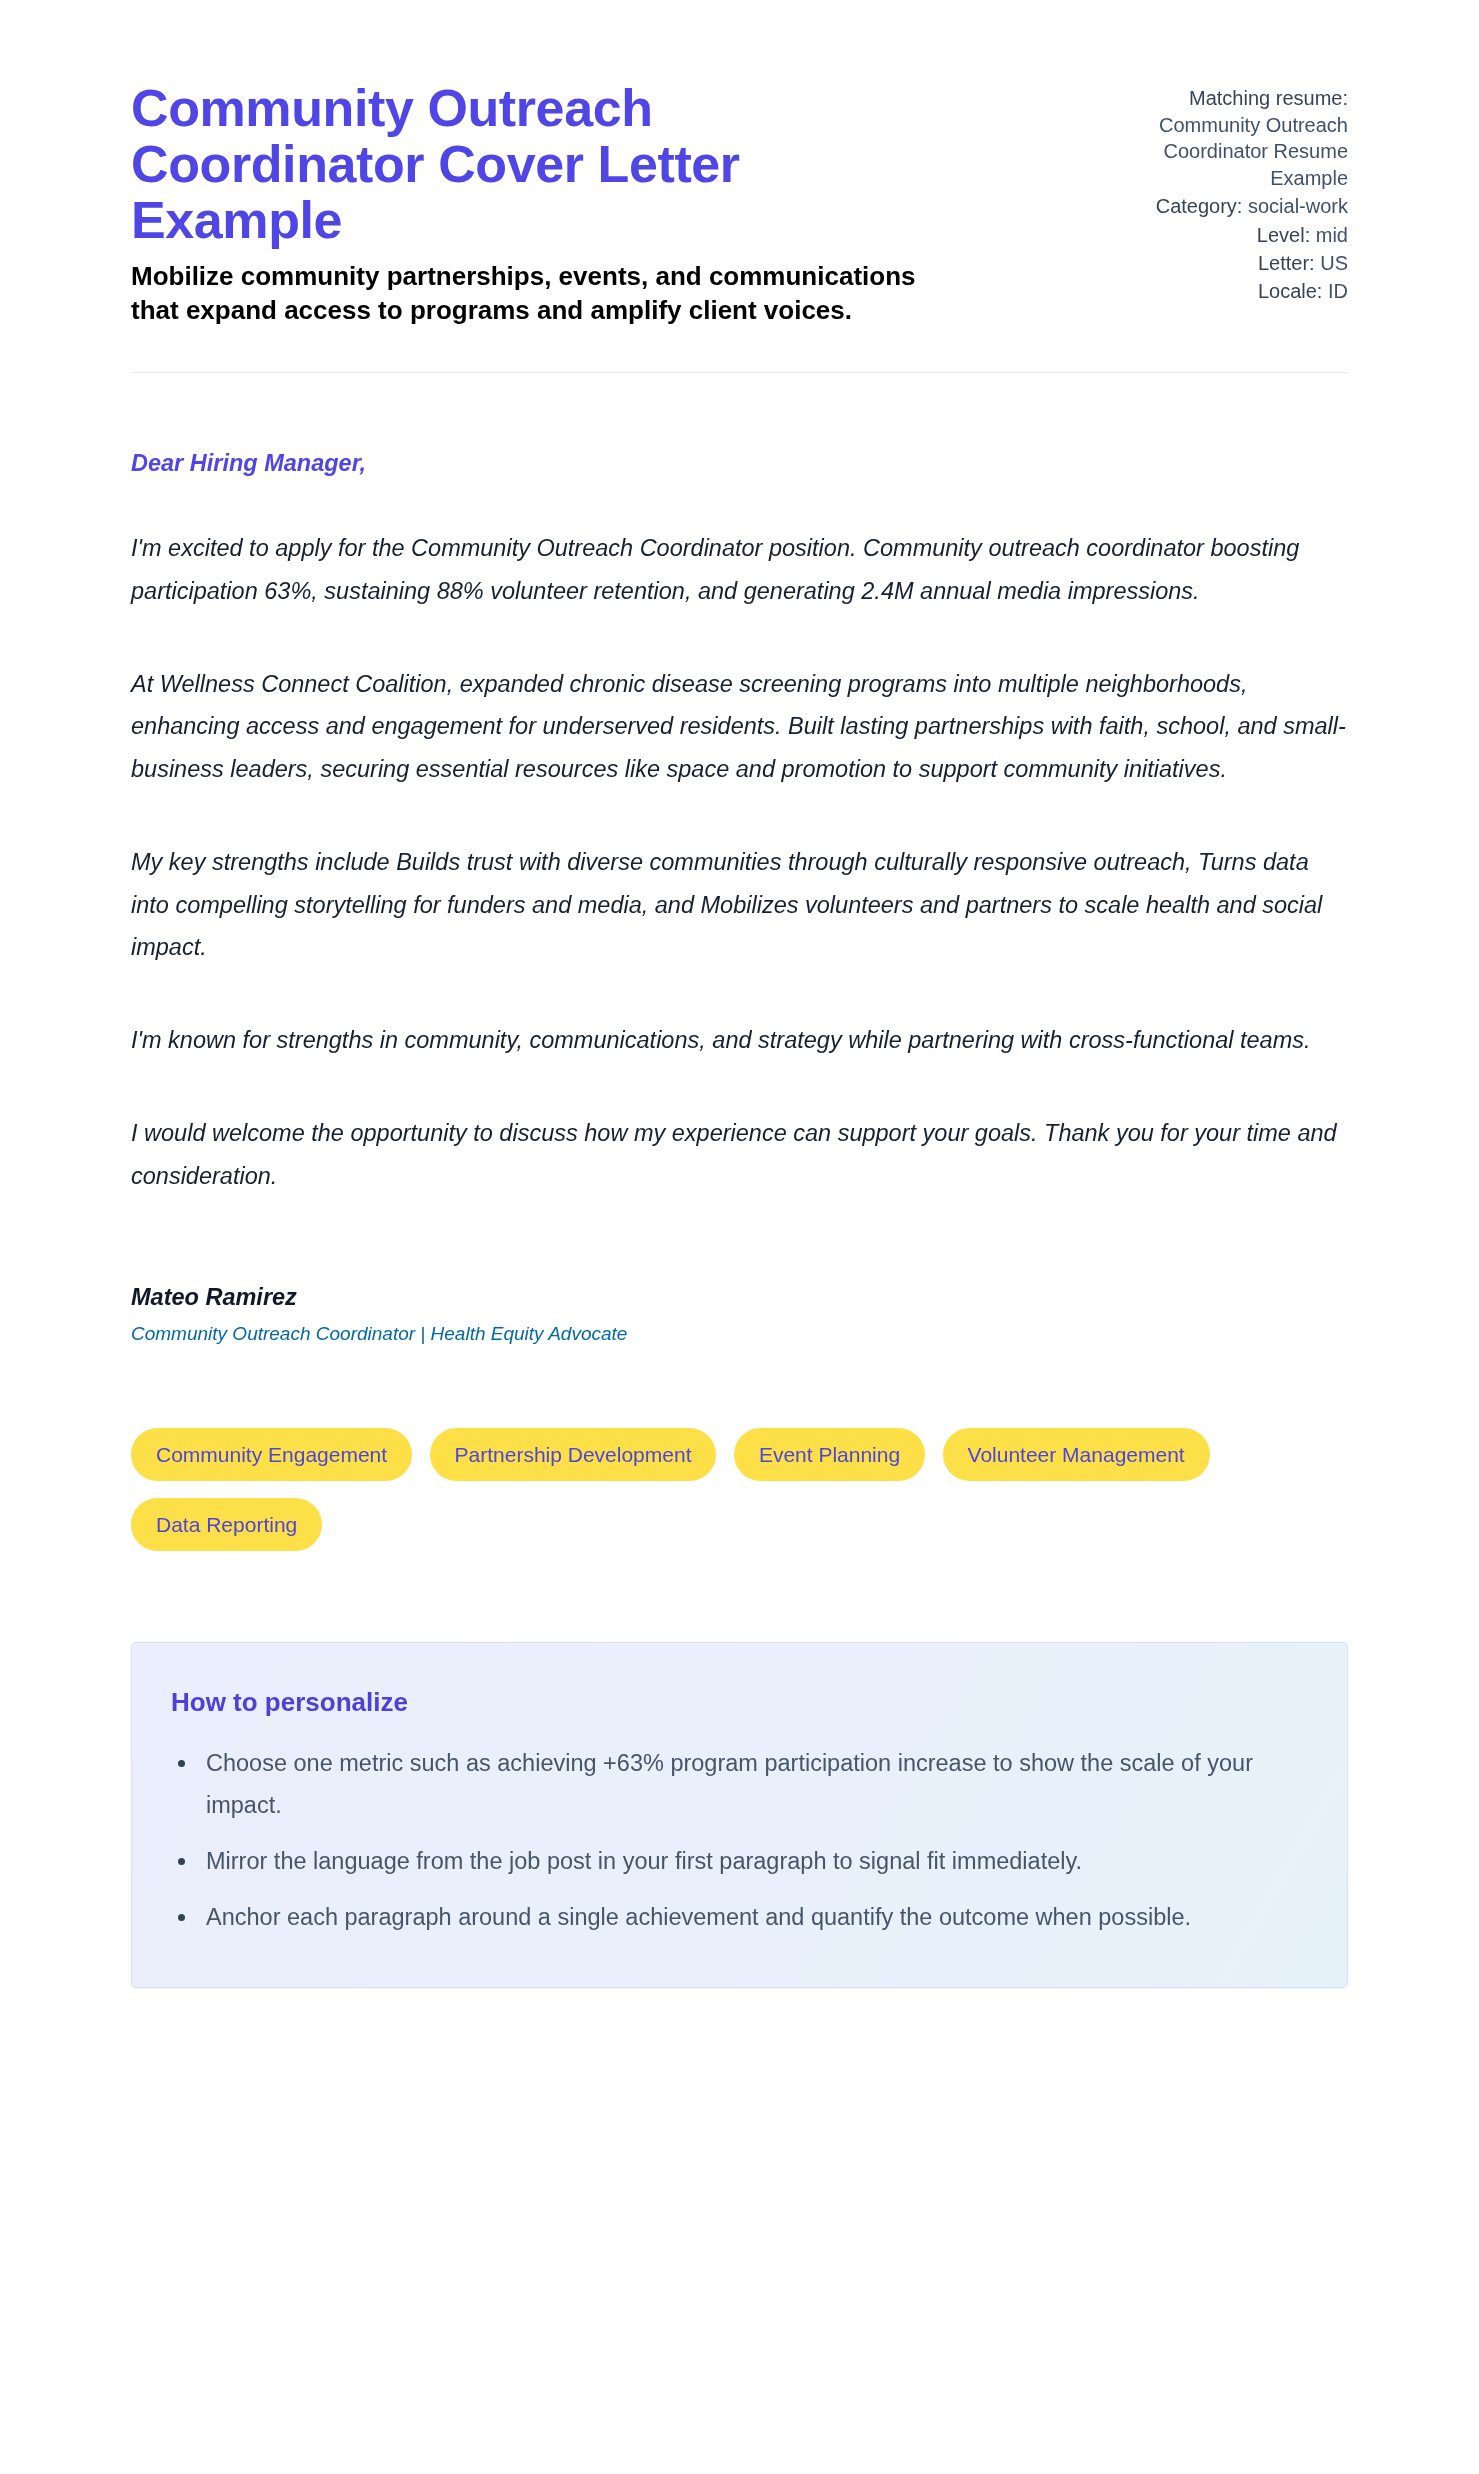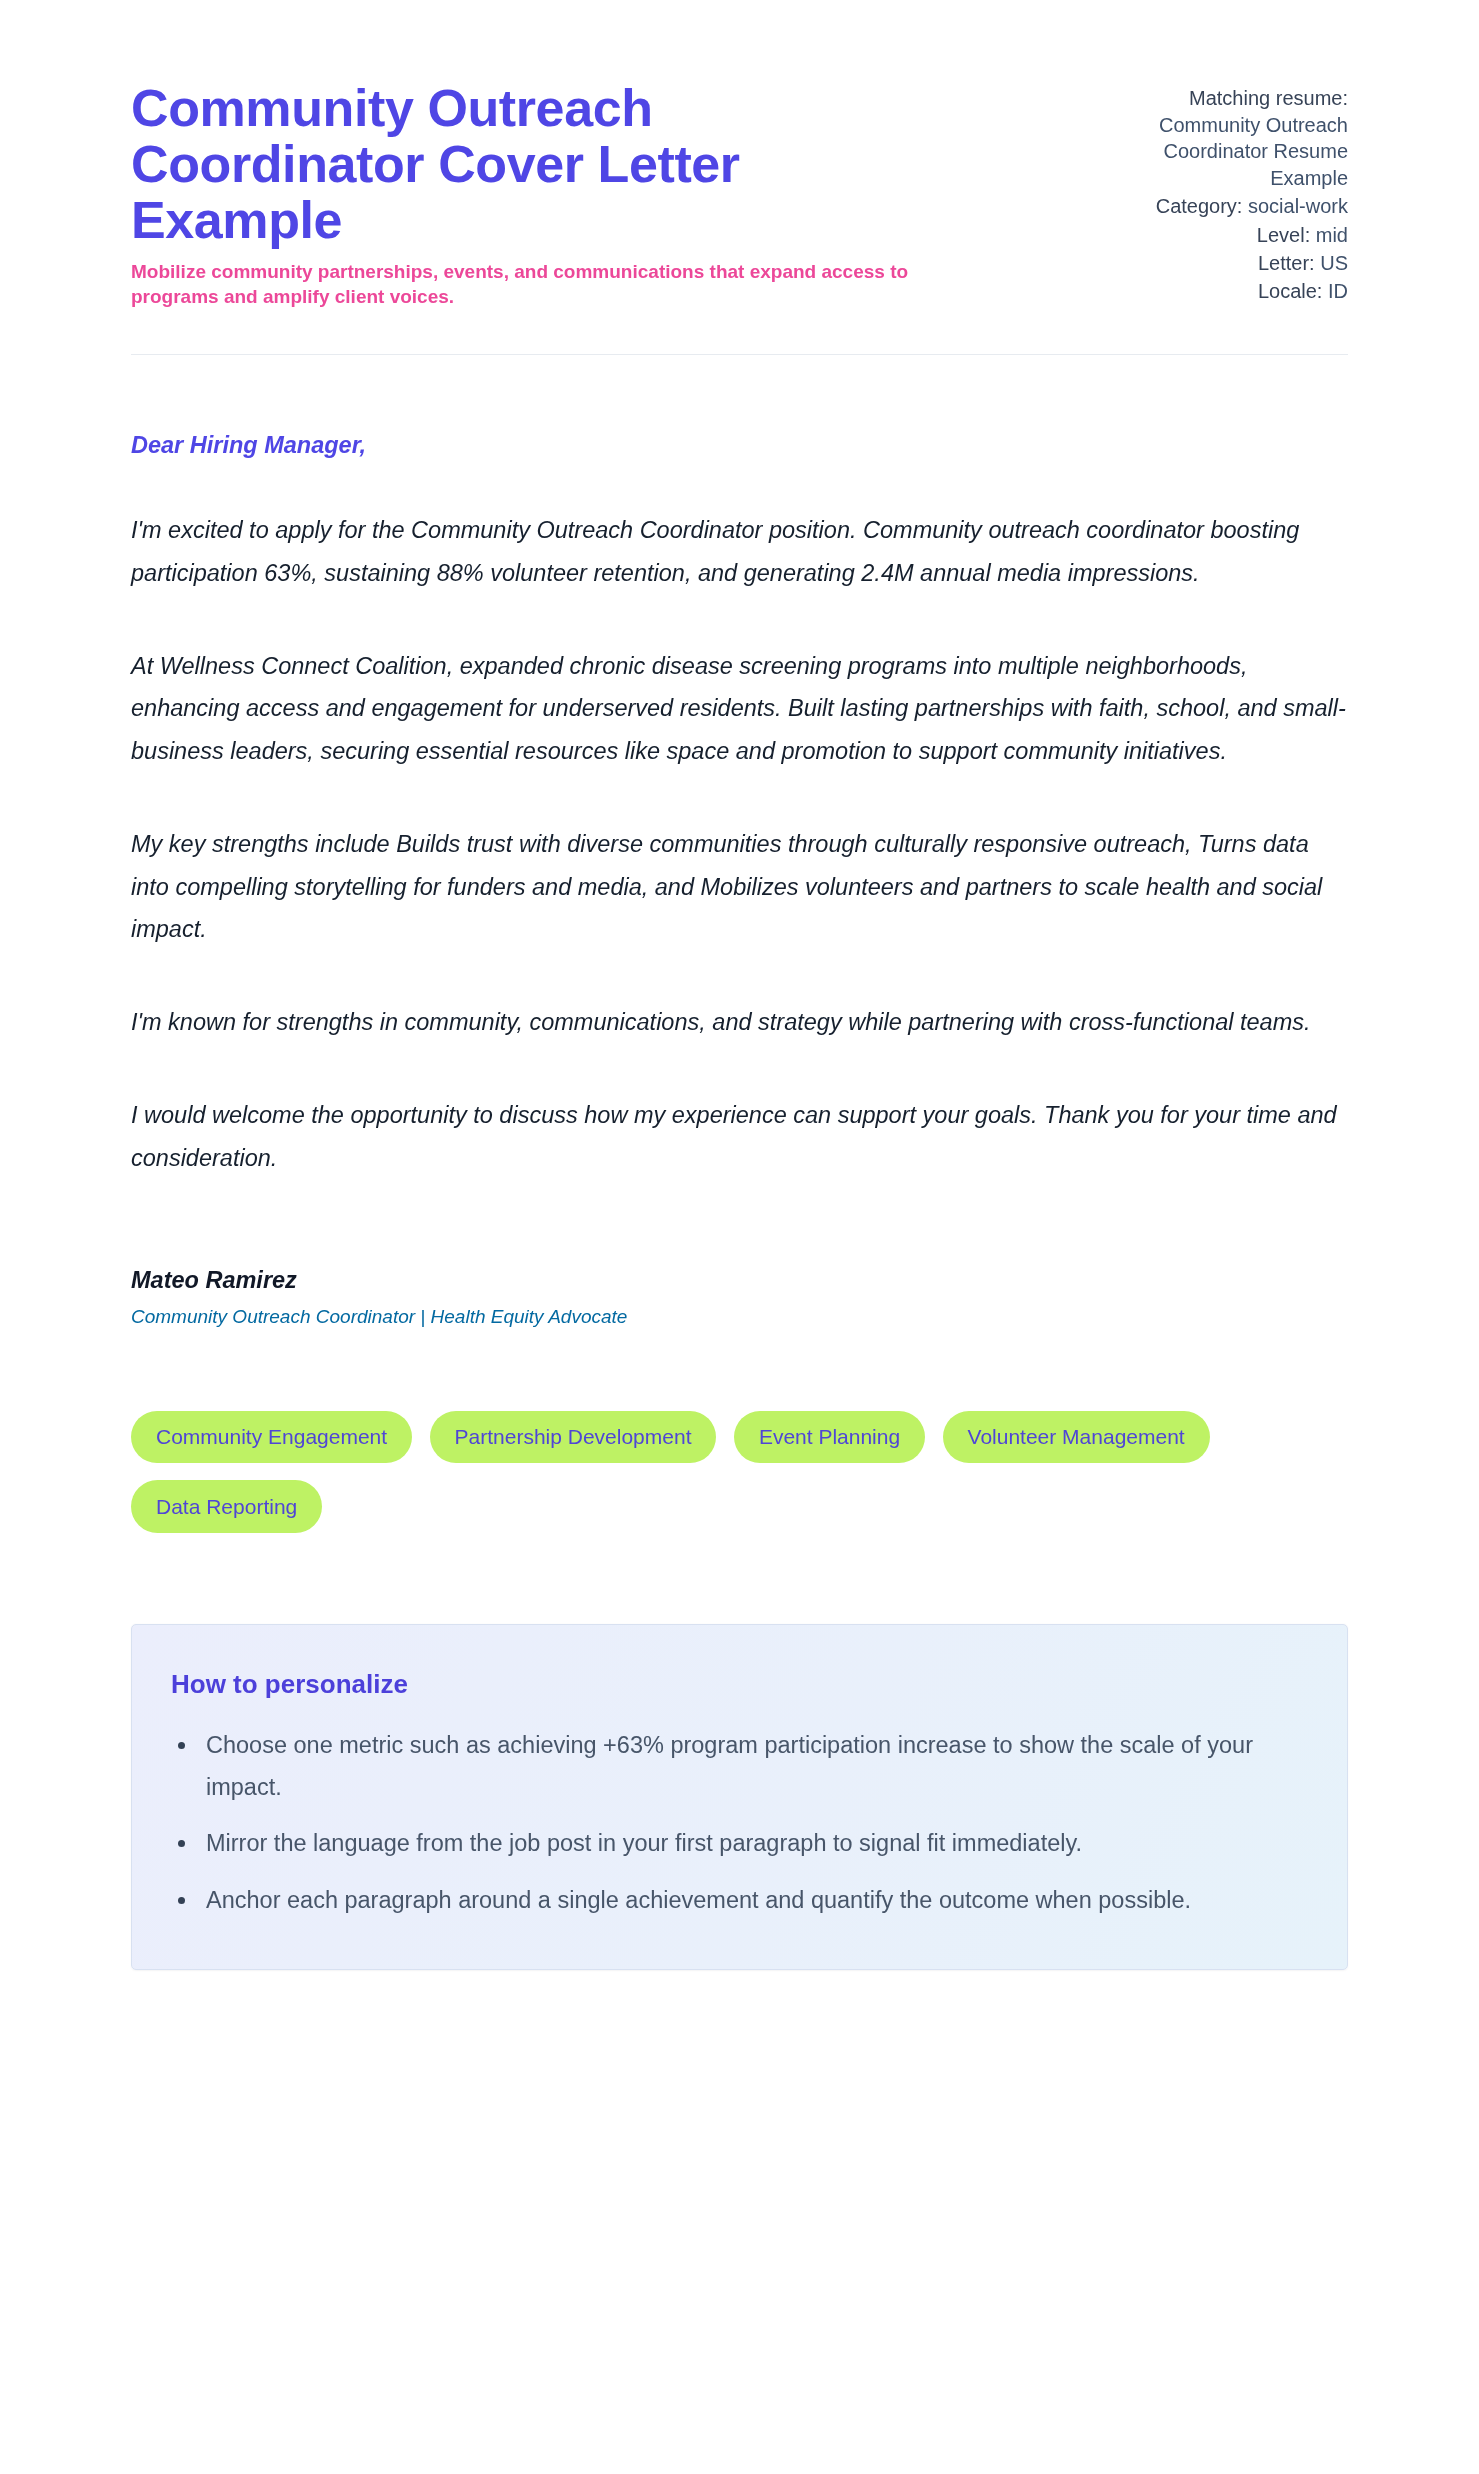--- a/index.html
+++ b/index.html
@@ -26,24 +26,24 @@
     max-width: 783px;
     font-size: 52px;
     line-height: 1.08;
     font-weight: bold;
     color: #4f46e5;
     letter-spacing: -0.4px;
   }
   .page-subtitle {
     margin-top: 12px;
     max-width: 835px;
-    font-size: 19px;
+    font-size: 26px;
     line-height: 1.28;
     font-weight: bold;
-    color: #ec4899;
+    color: #000000;
   }
   .meta {
     flex: 0 0 auto;
     max-width: 252px;
     margin-top: 5.2px;
     text-align: right;
     font-size: 20px;
     line-height: 1.33;
     color: #3f516b;
   }
@@ -87,21 +87,21 @@
   
   .tags {
     margin-top: 83px;
     display: flex;
     flex-wrap: wrap;
     gap: 17.4px;
     max-width: 1227px;
   }
   .tag {
     display: inline-block;
-    background: #bef264;
+    background: #fde047;
     color: #4f46d6;
     font-size: 21px;
     line-height: 1;
     padding: 15.7px 25px;
     border-radius: 869px;
     white-space: nowrap;
   }
 
   
   .personalize {

